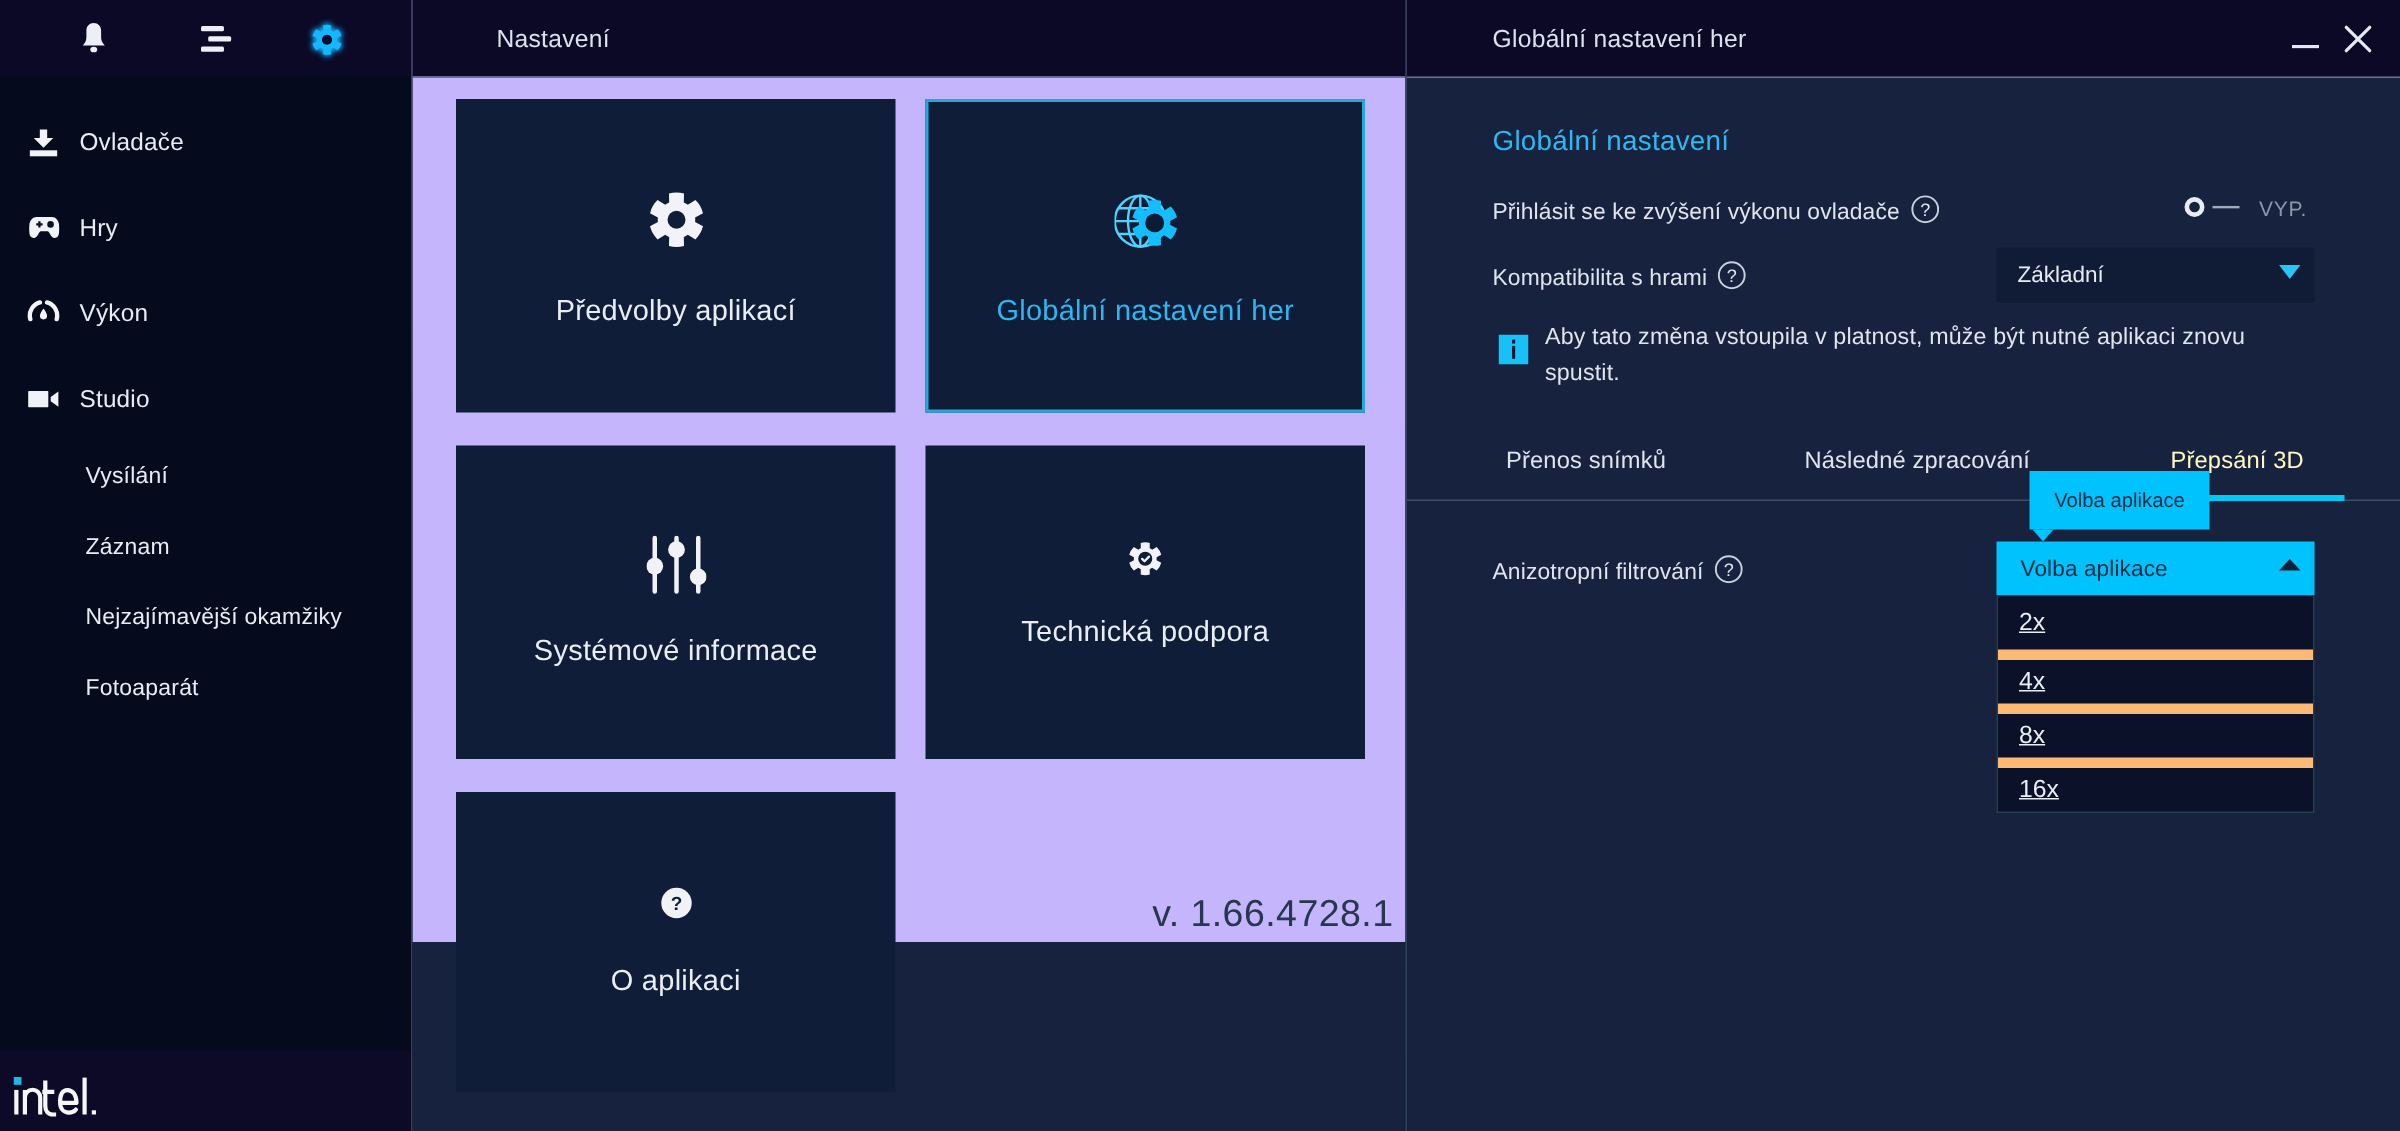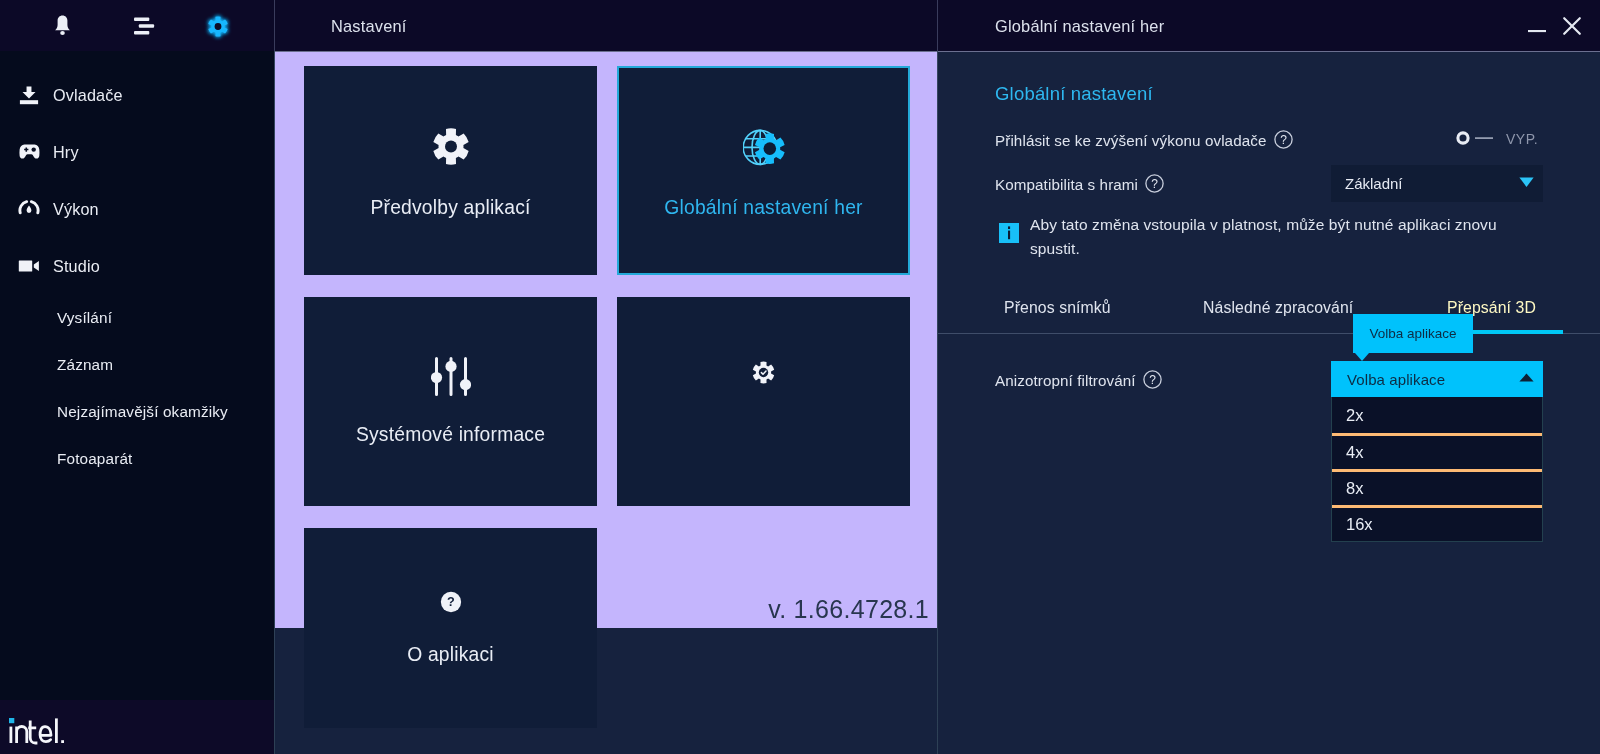--- a/index.html
+++ b/index.html
@@ -57,22 +57,22 @@
   .tab { position:absolute; font-size:15.8px; color:#dfe4ee; letter-spacing:.1px; }
   .tab.active { color:#fef9c3; }
   .tab-underline { position:absolute; height:4px; background:#00c8f5; }
   .tabs-hr { position:absolute; height:1px; background:#3f4d69; }
 
   .tooltip { position:absolute; background:#00c2fc; color:#0d2c44; font-size:13.5px; display:flex; align-items:center; justify-content:center; }
   .tooltip-arrow { position:absolute; width:0; height:0; border-left:7px solid transparent; border-right:7px solid transparent; border-top:8px solid #00c2fc; }
   .dd-head { position:absolute; background:#00c2fc; display:flex; align-items:center; }
   .dd-head .v { font-size:15px; color:#0d2c44; letter-spacing:.1px; }
   .dd-list { position:absolute; background:#0a1128; border:1px solid #23404e; border-top:none; }
-  .dd-opt { position:relative; height:36px; display:flex; align-items:center; padding-left:14px; font-size:16.5px; color:#e9edf5; }
-  .dd-opt + .dd-opt { border-top:3px solid #fdba74; }
+  .dd-opt { position:relative; height:36px; display:flex; align-items:center; padding-left:14px; font-size:16.5px; color:#e9edf5;text-decoration:underline; }
+  .dd-opt + .dd-opt { border-top:7px solid #fdba74; }
   .panel-divider { position:absolute; left:937px; top:0; width:1px; height:754px; background:linear-gradient(#3a3c5c 0, #3a3c5c 51px, #36465f 52px, #2d4055 754px); z-index:3; }
 </style>
 </head>
 <body>
 
 <div id="root">
 <div class="sidebar">
   <div class="sb-topbar">
     <div class="sb-icon" style="left:36px">
       <svg width="17" height="21" viewBox="0 0 17 21">
@@ -207,20 +207,21 @@
     <span class="c-lbl" style="top:127px">Systémové informace</span>
   </div>
   <div class="card" style="left:342px;top:297px;width:293px;height:209px">
     <span class="c-ico" style="top:64px;height:23px">
           <svg width="23" height="23" viewBox="0 0 23 23">
             <path d="M8.47 0.93A11.00 11.00 0 0 1 14.53 0.93L14.47 4.50A7.60 7.60 0 0 1 16.07 5.43L19.14 3.59A11.00 11.00 0 0 1 22.17 8.84L19.04 10.57A7.60 7.60 0 0 1 19.04 12.43L22.17 14.16A11.00 11.00 0 0 1 19.14 19.41L16.07 17.57A7.60 7.60 0 0 1 14.47 18.50L14.53 22.07A11.00 11.00 0 0 1 8.47 22.07L8.53 18.50A7.60 7.60 0 0 1 6.93 17.57L3.86 19.41A11.00 11.00 0 0 1 0.83 14.16L3.96 12.43A7.60 7.60 0 0 1 3.96 10.57L0.83 8.84A11.00 11.00 0 0 1 3.86 3.59L6.93 5.43A7.60 7.60 0 0 1 8.53 4.50Z" fill="#f1f3f9"></path>
             <circle cx="11.5" cy="11.5" r="4.7" fill="#101d38"></circle>
             <path d="M9.4 11.6l1.6 1.6 3.0-3.1" stroke="#f1f3f9" stroke-width="1.5" fill="none" stroke-linecap="round" stroke-linejoin="round"></path>
           </svg>
         </span>
+    <span class="c-lbl" style="top:114px">Technická podpora</span>
   </div>
   <div class="card" style="left:29px;top:528px;width:293px;height:200px">
     <span class="c-ico" style="top:63px;height:22px">
           <svg width="22" height="22" viewBox="0 0 26 26">
             <circle cx="13" cy="13" r="12" fill="#f0f2f8"></circle>
             <text x="13" y="18.3" text-anchor="middle" font-family="Liberation Sans, sans-serif" font-size="15" font-weight="bold" fill="#101d38">?</text>
           </svg>
         </span>
     <span class="c-lbl" style="top:116px">O aplikaci</span>
   </div>

